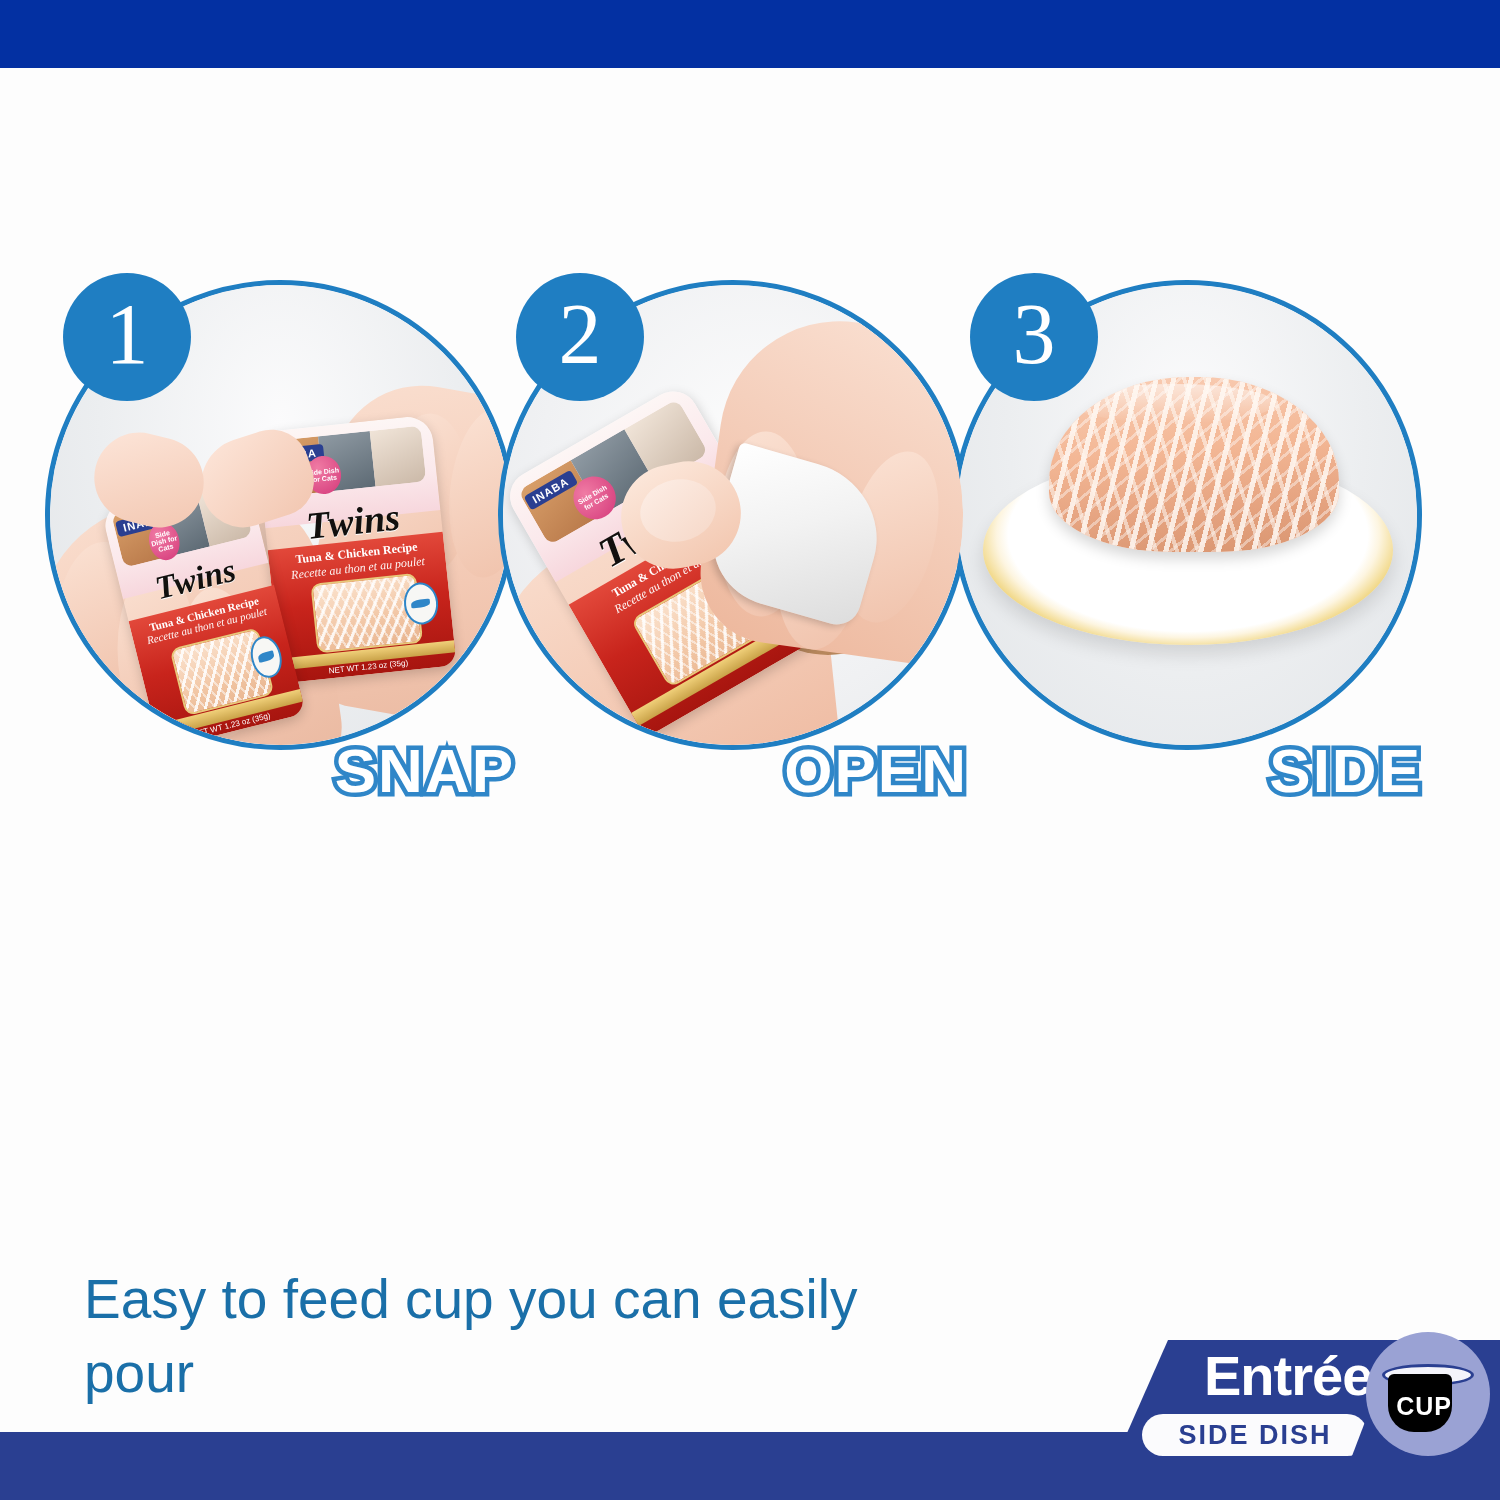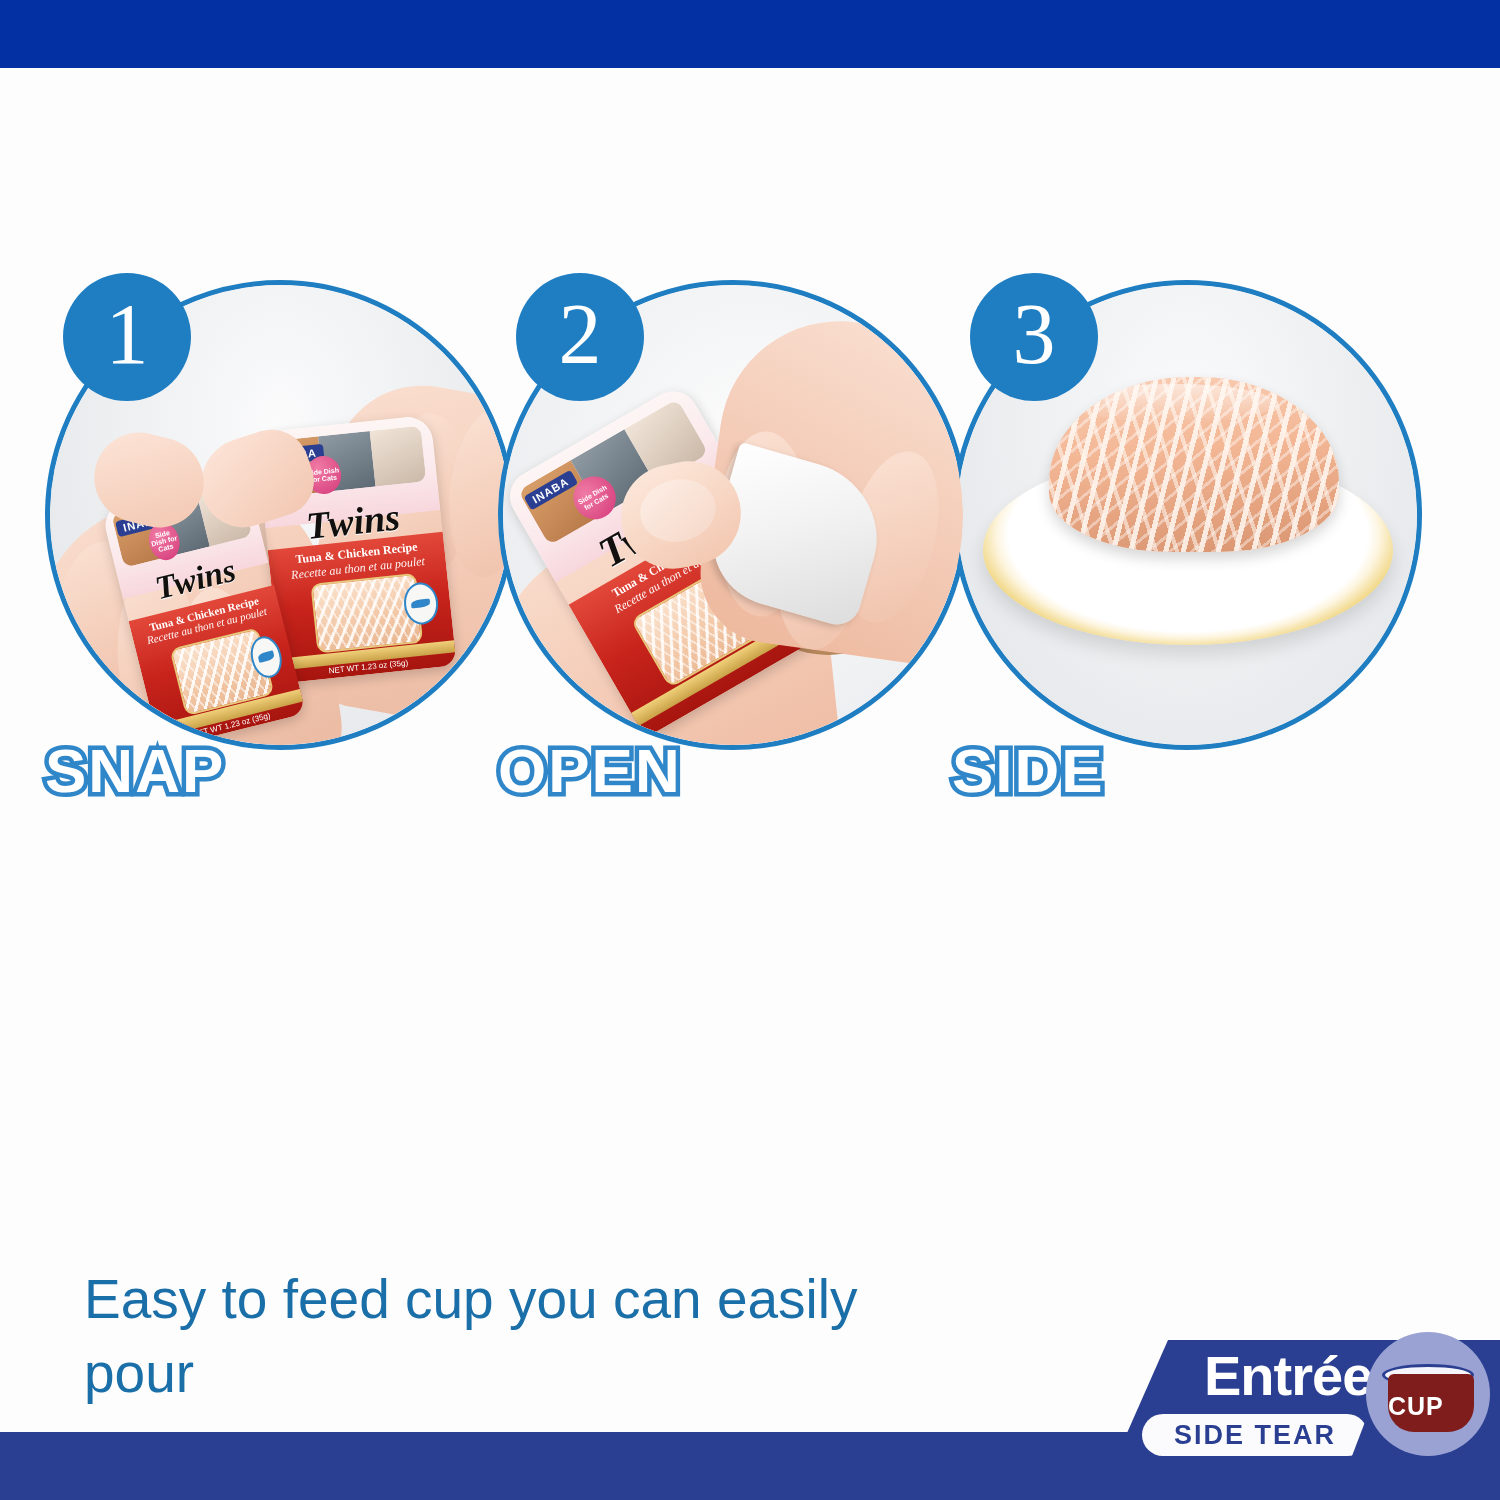--- a/index.html
+++ b/index.html
@@ -53,21 +53,21 @@
     z-index:6;
     padding-bottom:6px;box-sizing:border-box;
   }
   .step.s1 .num{left:18px;top:18px;}
   .step.s2 .num{left:18px;top:18px;}
   .step.s3 .num{left:18px;top:18px;}
 
   
   .caption{
     position:absolute;left:0;width:470px;top:480px;
-    text-align:left;
+    text-align:right;
     font-size:62px;font-weight:bold;letter-spacing:2px;
     color:#ffffff;
     -webkit-text-stroke:9px #2f86c8;
     paint-order:stroke fill;
     z-index:7;
     font-family:"Liberation Sans", sans-serif;
   }
 
   
   .hand{position:absolute;background:linear-gradient(160deg,#fadfd0 0%,#f3c9b4 55%,#e9b79e 100%);}
@@ -260,23 +260,23 @@
   }
   .badge .cupicon{
     position:absolute;left:286px;top:10px;width:124px;height:124px;
     border-radius:50%;background:#9aa2d4;z-index:4;
   }
   .badge .cupicon .lid2{
     position:absolute;left:16px;top:32px;width:92px;height:22px;
     border-radius:50%;background:#f4f4fa;border:3px solid #2a3f91;box-sizing:border-box;
   }
   .badge .cupicon .body2{
-    position:absolute;left:22px;top:42px;width:86px;height:58px;
-    background:#7f1d1d;border-radius:6px 6px 26px 26px;
-    display:flex;align-items:center;justify-content:flex-start;
+    position:absolute;left:22px;top:42px;width:64px;height:58px;
+    background:#000000;border-radius:6px 6px 26px 26px;
+    display:flex;align-items:center;justify-content:flex-end;
   }
   .badge .cupicon .body2 span{
     color:#ffffff;font-size:25px;font-weight:bold;letter-spacing:1px;
     margin-top:6px;
   }
 </style>
 </head>
 <body>
 
 <div class="page">
@@ -418,21 +418,21 @@
   </div>
 
 
   <div class="subcopy">
     <span>Easy to feed cup you can easily pour</span>
   </div>
 
   <div class="badge">
     <div class="navyblock"></div>
     <div class="entree">Entrée</div>
-    <div class="sidedish">SIDE TEAR</div>
+    <div class="sidedish">SIDE DISH</div>
     <div class="cupicon">
       <div class="lid2"></div>
       <div class="body2">
         <span>CUP</span>
       </div>
     </div>
   </div>
 
   <div class="bottombar"></div>
 </div>

